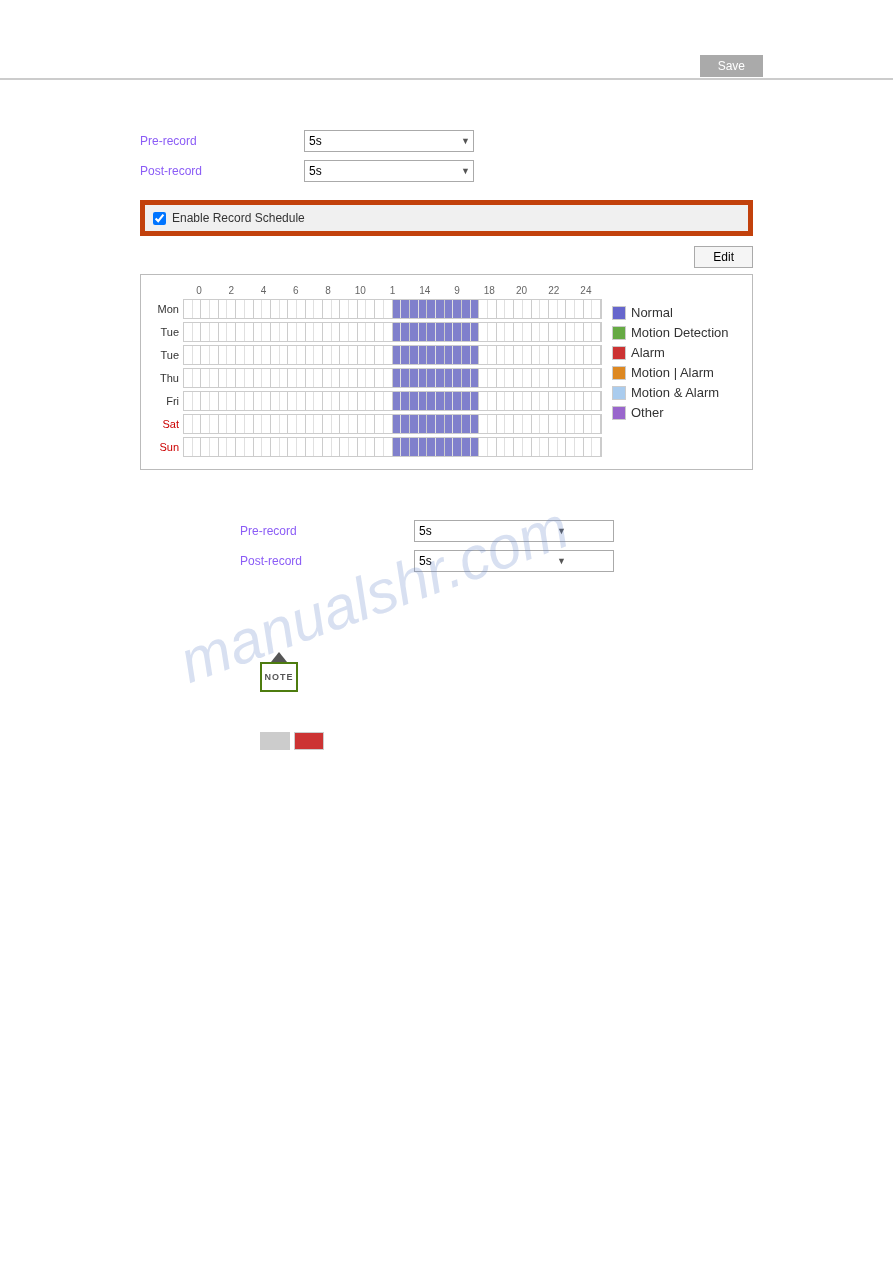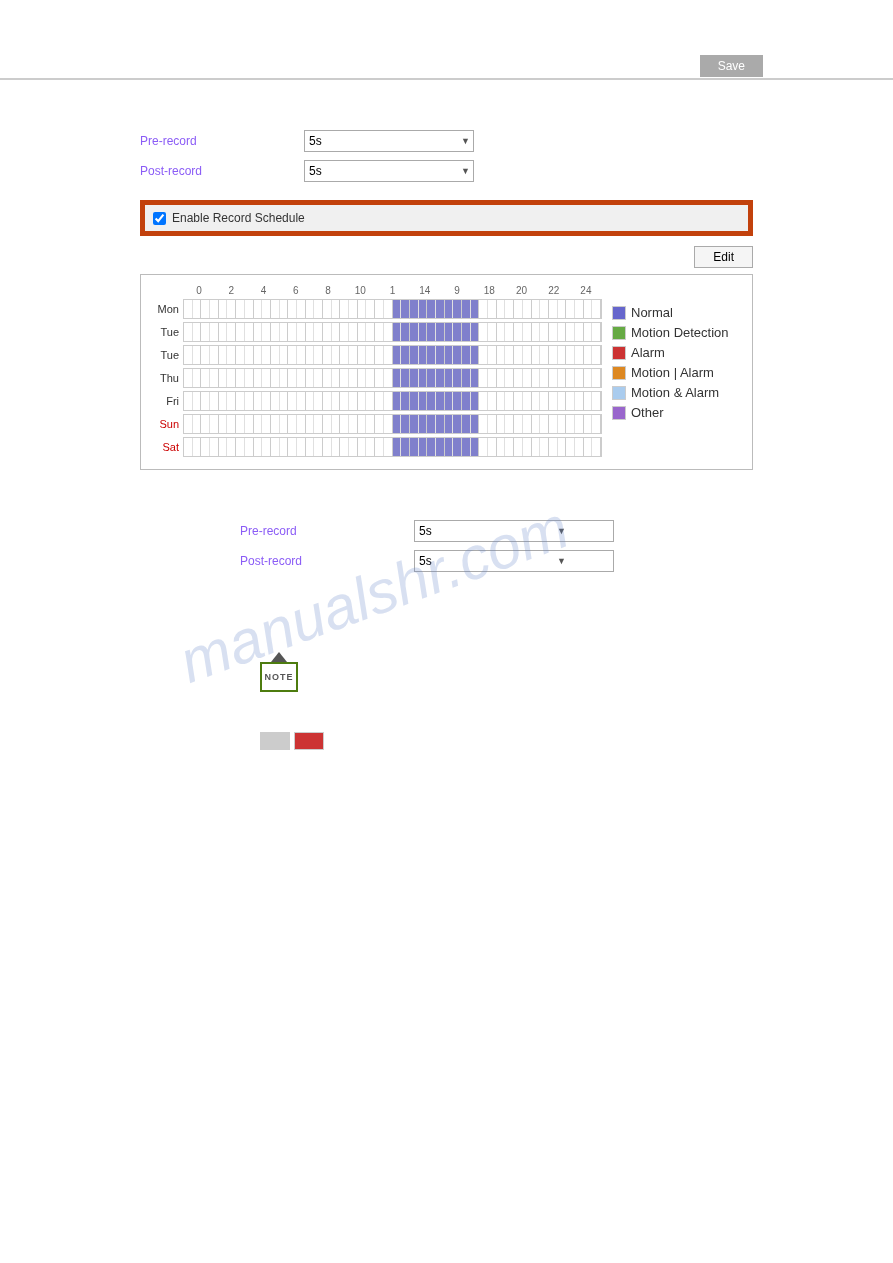--- a/index.html
+++ b/index.html
@@ -575,21 +575,21 @@
               <div class="cell half"></div>
               <div class="cell"></div>
               <div class="cell half"></div>
               <div class="cell"></div>
               <div class="cell half"></div>
               <div class="cell"></div>
               <div class="cell half"></div>
             </div>
           </div>
           <div class="grid-row">
-            <div class="day-label weekend">Sun</div>
+            <div class="day-label weekend">Sat</div>
             <div class="grid-cells">
               <div class="cell"></div>
               <div class="cell half"></div>
               <div class="cell"></div>
               <div class="cell half"></div>
               <div class="cell"></div>
               <div class="cell half"></div>
               <div class="cell"></div>
               <div class="cell half"></div>
               <div class="cell"></div>
@@ -628,21 +628,21 @@
               <div class="cell half"></div>
               <div class="cell"></div>
               <div class="cell half"></div>
               <div class="cell"></div>
               <div class="cell half"></div>
               <div class="cell"></div>
               <div class="cell half"></div>
             </div>
           </div>
           <div class="grid-row">
-            <div class="day-label weekend">Sat</div>
+            <div class="day-label weekend">Sun</div>
             <div class="grid-cells">
               <div class="cell"></div>
               <div class="cell half"></div>
               <div class="cell"></div>
               <div class="cell half"></div>
               <div class="cell"></div>
               <div class="cell half"></div>
               <div class="cell"></div>
               <div class="cell half"></div>
               <div class="cell"></div>

